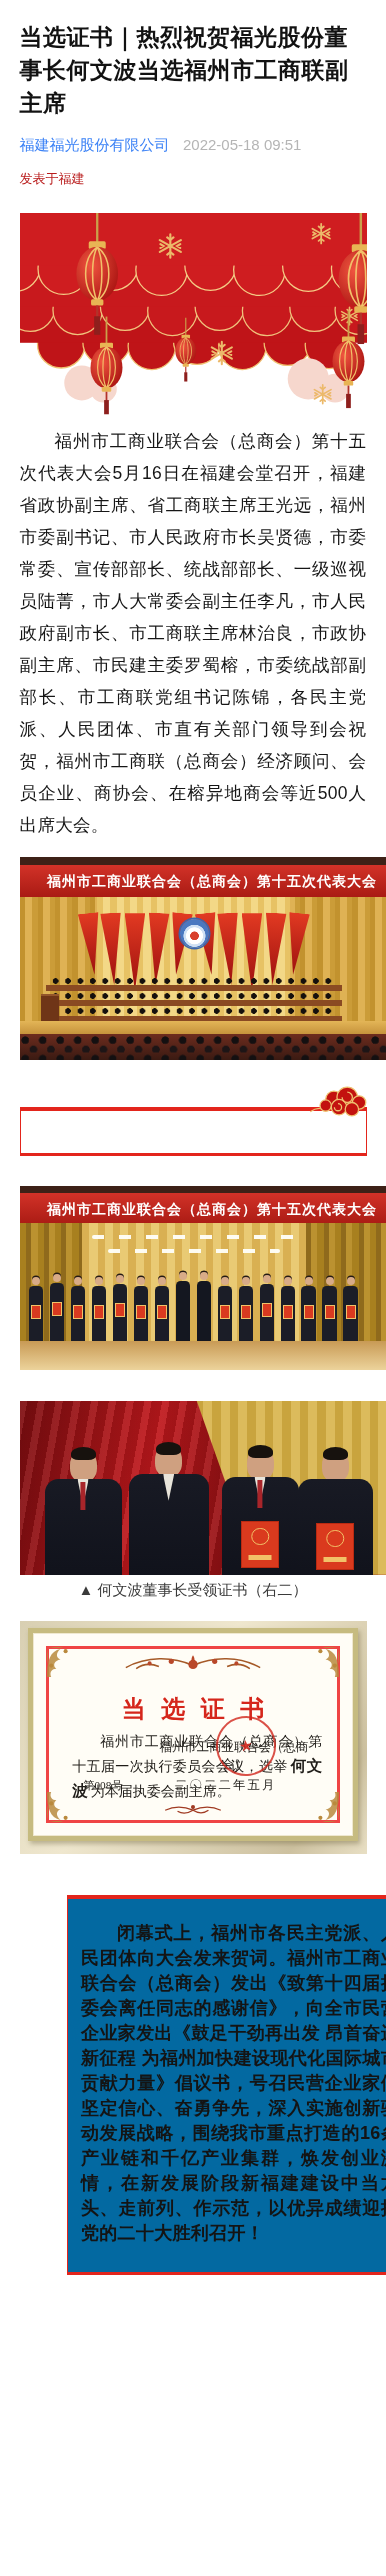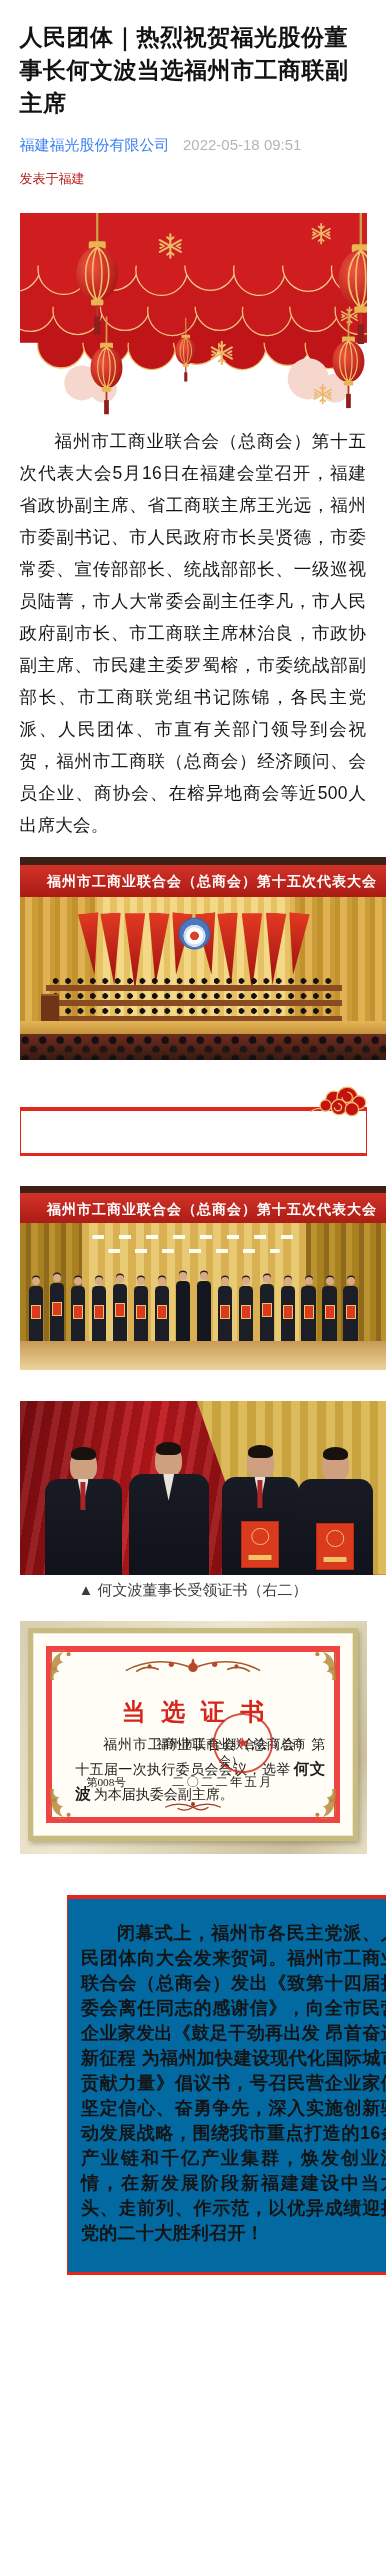--- a/index.html
+++ b/index.html
@@ -144,21 +144,21 @@
     background:linear-gradient(128deg,#d8cfb2,#efe7ce 42%,#cdc1a0 85%,#e8dfc4);
   }
   .cert-frame{
     position:absolute;left:8.2px;top:7.2px;right:8.2px;bottom:13.4px;
     background:#fffdf6;
     border:5.7px solid #c6bb80;
     box-shadow:inset 0 0 0 1px #efe8cf, 1.5px 2.6px 4.6px rgba(90,80,40,.35);
   }
   .cert-inner{
     position:absolute;left:13.4px;top:12.4px;right:13.4px;bottom:12.4px;
-    border:6px solid #ef4444;
+    border:3px solid #ef4444;
   }
   .cert-corner{position:absolute;width:34px;height:34px;color:#b9893d;}
   .cc-tl{left:-4.1px;top:-4.1px;}
   .cc-tr{right:-4.1px;top:-4.1px;transform:scaleX(-1);}
   .cc-bl{left:-4.1px;bottom:-4.1px;transform:scaleY(-1);}
   .cc-br{right:-4.1px;bottom:-4.1px;transform:scale(-1,-1);}
   .cert-swag{position:absolute;left:50%;top:3.1px;transform:translateX(-50%);}
   .cert-title{
     position:absolute;left:0;top:44px;width:100%;text-align:center;
     font-family:"Liberation Serif", serif;font-weight:700;
@@ -204,21 +204,21 @@
   }
   .boxtext .bold{font-weight:700;}
   .box2{margin-top:41px;background:#0369a1;padding:21.6px 13.4px 26px 13.4px;margin-left:47px;}
   .box2 .boxtext{font-weight:700;font-size:18px;line-height:25px;}
 </style>
 </head>
 <body>
 
 <div class="article">
 
-  <h1 class="title">人民团体｜热烈祝贺福光股份董事长何文波当选福州市工商联副主席</h1>
+  <h1 class="title">当选证书｜热烈祝贺福光股份董事长何文波当选福州市工商联副主席</h1>
 
   <div class="meta">
     <span class="author">福建福光股份有限公司</span><span class="date">2022-05-18 09:51</span>
   </div>
   <div class="region">发表于福建</div>
 
   <div class="banner">
     <svg width="347" height="205" viewBox="0 0 674 398">
       <defs>
         <radialGradient id="lgrad" cx="35%" cy="35%" r="80%">

